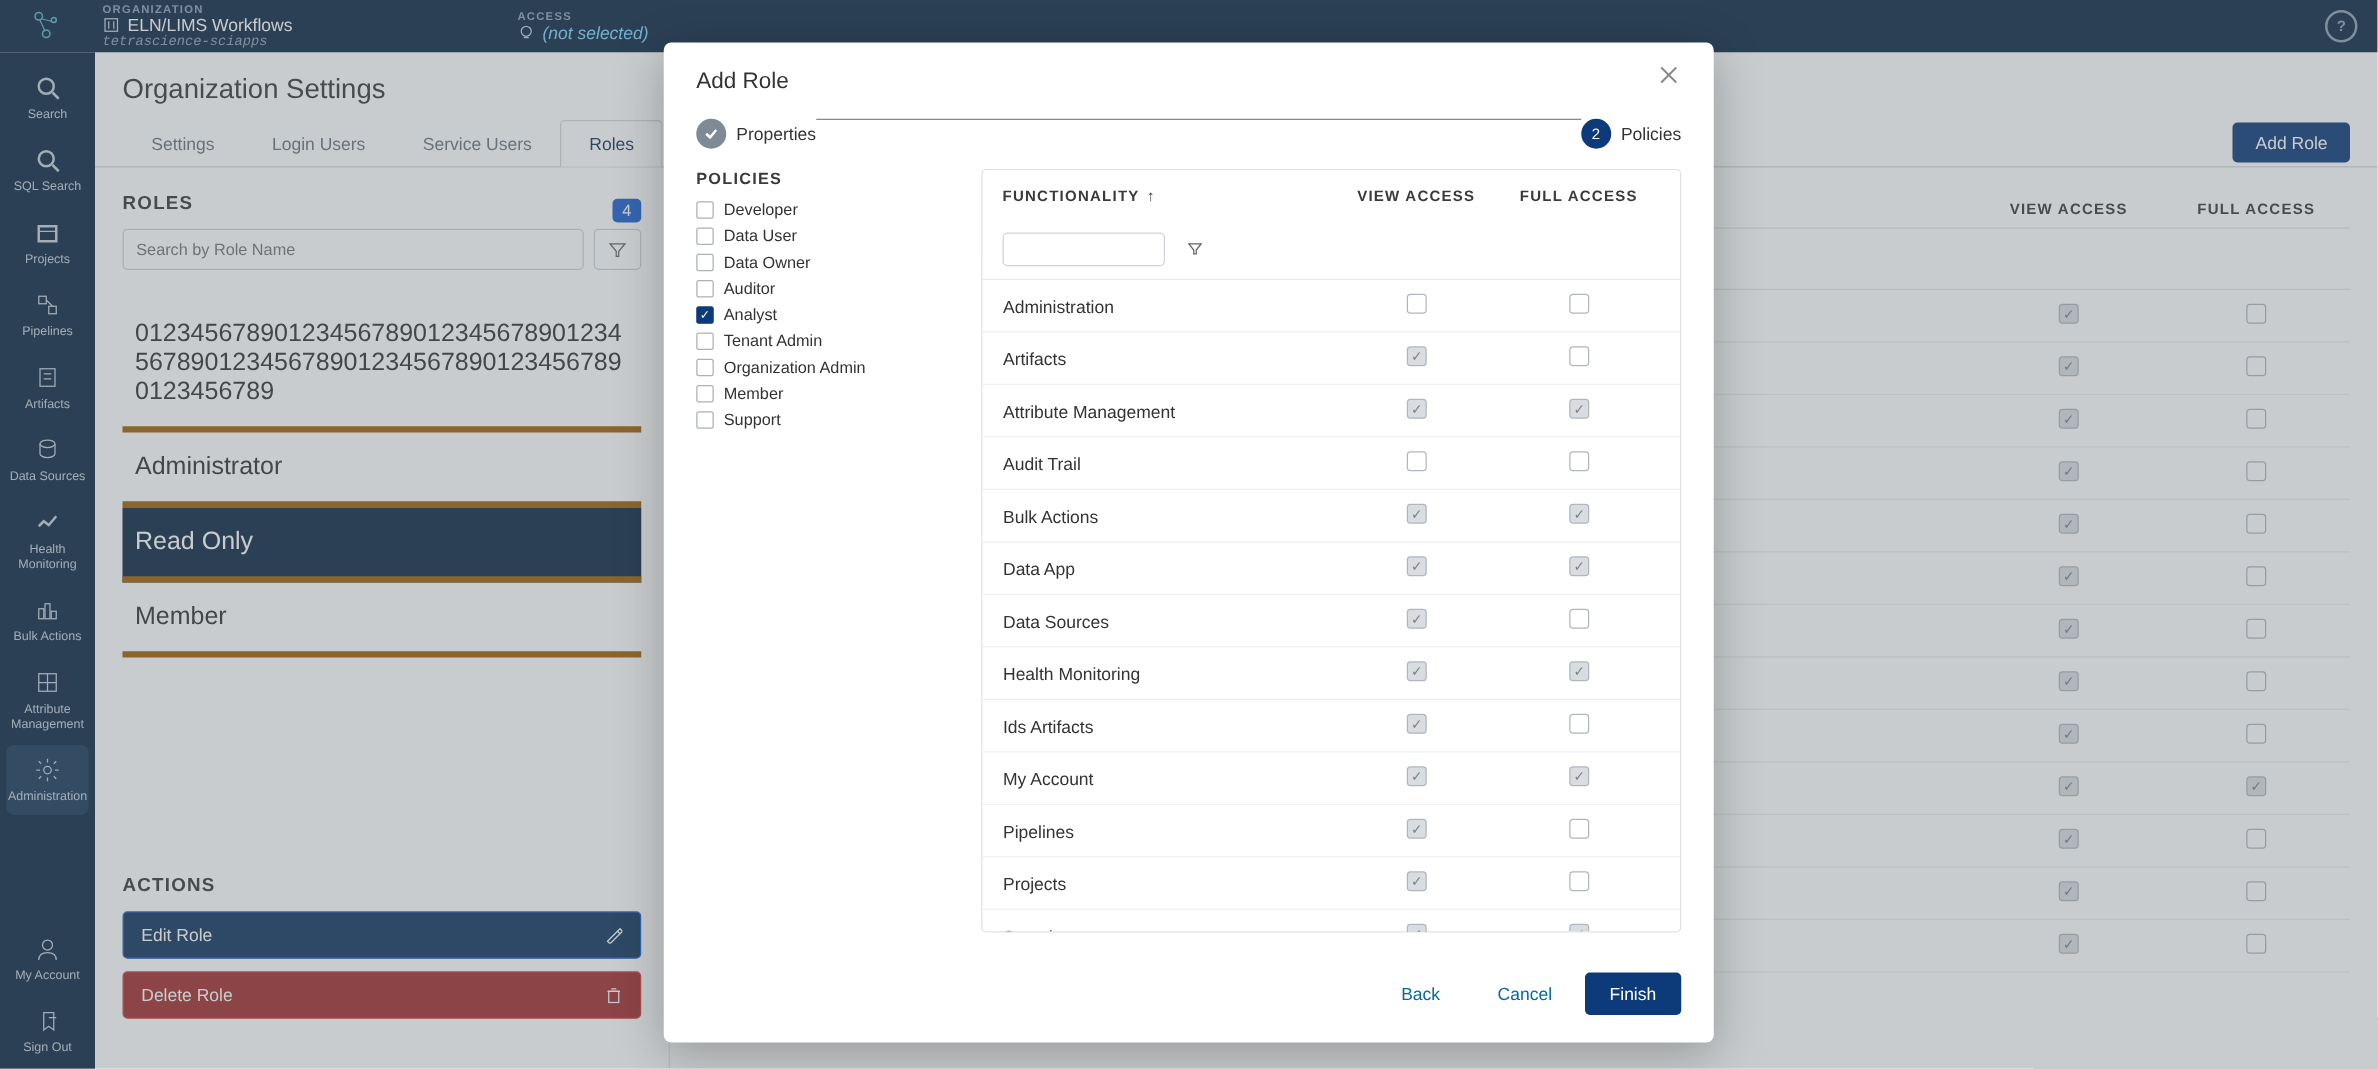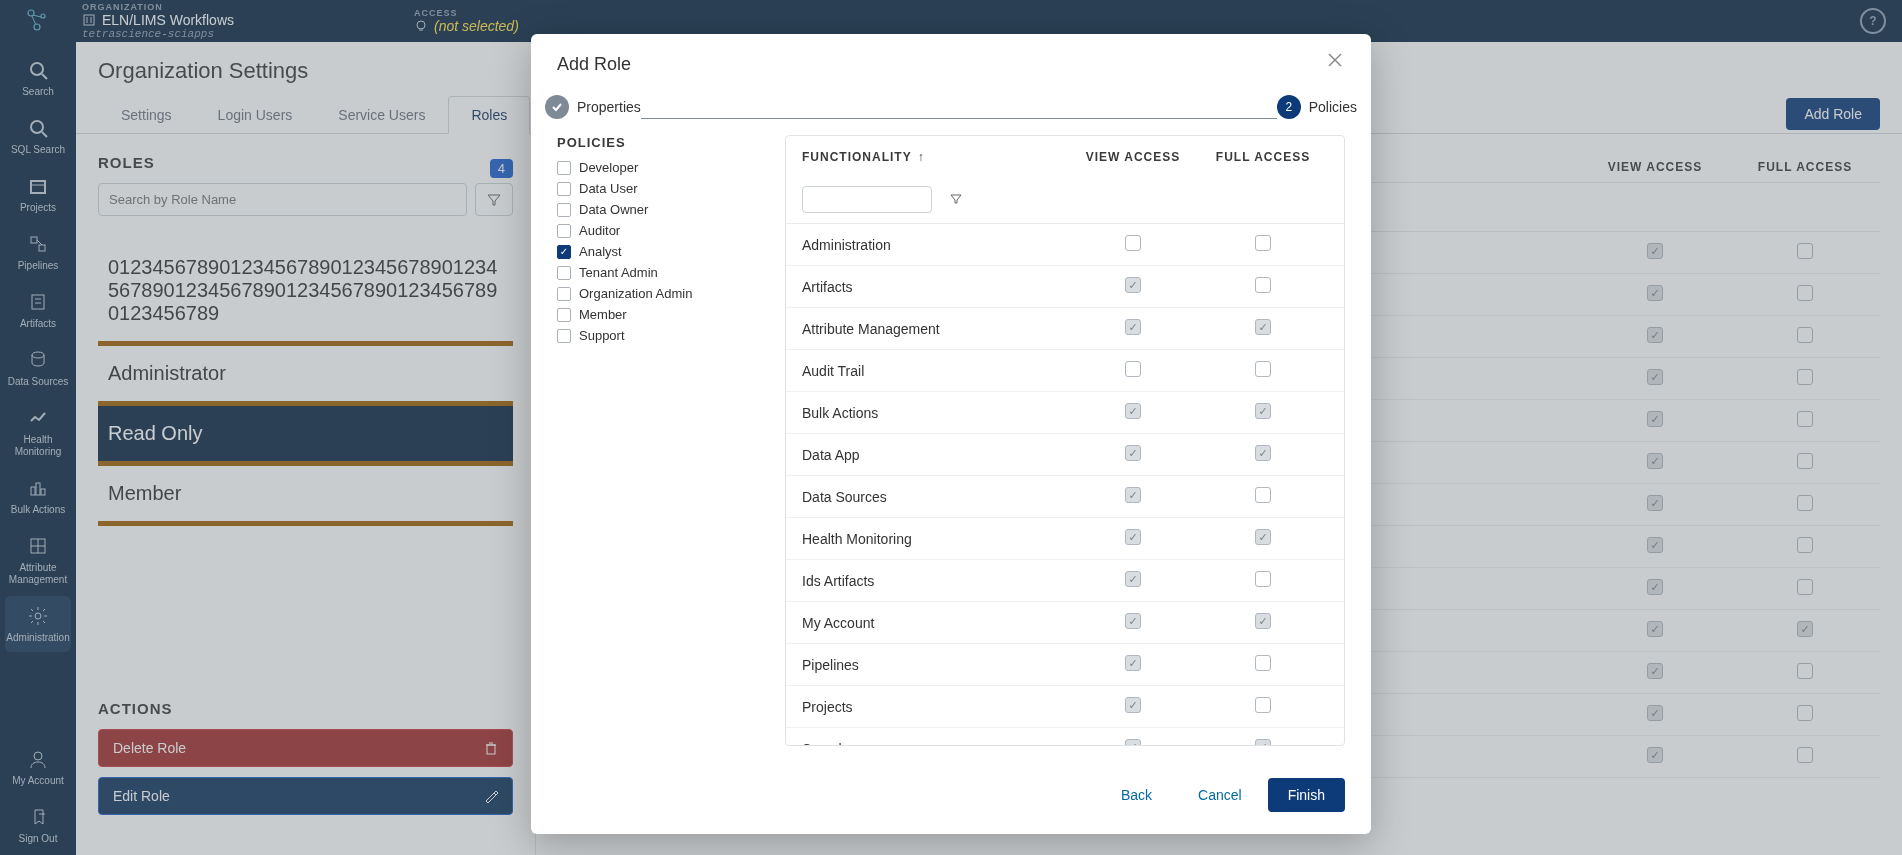--- a/index.html
+++ b/index.html
@@ -62,21 +62,21 @@
 .chk { display:inline-block; width:16px; height:16px; border:1px solid #b0b7be; border-radius:3px; position:relative; }
 .chk.on { background:#d9dde1; }
 .chk.on::after { content:"✓"; position:absolute; inset:0; display:flex; align-items:center; justify-content:center; font-size:11px; color:#7a828a; }
 
 
 .scrim { position:absolute; inset:0; background:rgba(100,108,116,0.35); display:flex; align-items:flex-start; justify-content:center; }
 .modal { background:#fff; border-radius:6px; width:840px; margin-top:34px; box-shadow:0 10px 40px rgba(0,0,0,0.25); display:flex; flex-direction:column; max-height:800px; }
 .modal-header { padding:20px 26px 10px; position:relative; }
 .modal-header h2 { font-size:18px; font-weight:500; color:#333; }
 .modal-close { position:absolute; top:18px; right:20px; width:24px; height:24px; cursor:pointer; color:#888; font-size:18px; }
-.stepper { display:flex; align-items:flex-end; gap:0; padding:10px 14px 16px; }
+.stepper { display:flex; align-items:flex-start; gap:0; padding:10px 26px 16px; }
 .step { display:flex; align-items:center; gap:8px; }
 .step .ball { width:24px; height:24px; border-radius:50%; display:flex; align-items:center; justify-content:center; font-size:12px; }
 .step.done .ball { background:#7e8a96; color:#fff; }
 .step.active .ball { background:#0d3b7a; color:#fff; }
 .step .lbl { font-size:14px; color:#333; }
 .step-line { flex:1; height:1px; background:#7e8a96; }
 .modal-body { display:flex; padding:0 26px 18px; gap:18px; flex:1; overflow:hidden; }
 .policies-col { width:210px; }
 .policies-col h4 { font-size:13px; letter-spacing:1px; color:#3a3a3a; margin-bottom:10px; }
 .policy-item { display:flex; align-items:center; gap:8px; font-size:13px; color:#333; margin-bottom:6px; cursor:pointer; }
@@ -131,21 +131,21 @@
     </div>
     <div class="sub">tetrascience-sciapps</div>
   </div>
   <div class="section" style="margin-left:180px;">
     <div class="lbl">ACCESS</div>
     <div class="val">
       <svg width="14" height="14">
           <circle cx="7" cy="6" r="4" fill="none" stroke="#c4d0dc"></circle>
           <line x1="5" y1="11" x2="9" y2="11" stroke="#c4d0dc"></line>
         </svg>
-      <span style="font-style:italic;color:#fde047;">(not selected)</span>
+      <span style="font-style:italic;color:#7dd3fc;">(not selected)</span>
     </div>
   </div>
   <div class="spacer"></div>
   <div class="help">?</div>
 </div>
 
 <div class="sidebar" id="sidebar">
     <div class="nav-item">
       <div class="ic">
         <svg width="22" height="22" viewBox="0 0 22 22" style="color:#c4d0dc">
@@ -287,32 +287,32 @@
         </div>
       </div>
       <div id="role-rows">
           <div class="role-row">01234567890123456789012345678901234567890123456789012345678901234567890123456789</div>
           <div class="role-row">Administrator</div>
           <div class="role-row selected">Read Only</div>
           <div class="role-row">Member</div>
         </div>
       <div class="actions-block">
         <h3>ACTIONS</h3>
+        <div class="action-btn edit">
+          <span>Edit Role</span>
+          <svg width="14" height="14">
+              <path d="M2 12 L10 4 L12 6 L4 14 Z M10 4 L12 2 L14 4 L12 6" fill="none" stroke="#fff"></path>
+            </svg>
+        </div>
         <div class="action-btn del">
           <span>Delete Role</span>
           <svg width="14" height="14">
               <rect x="3" y="4" width="8" height="9" fill="none" stroke="#fff"></rect>
               <line x1="2" y1="4" x2="12" y2="4" stroke="#fff"></line>
               <line x1="5" y1="2" x2="9" y2="2" stroke="#fff"></line>
-            </svg>
-        </div>
-        <div class="action-btn edit">
-          <span>Edit Role</span>
-          <svg width="14" height="14">
-              <path d="M2 12 L10 4 L12 6 L4 14 Z M10 4 L12 2 L14 4 L12 6" fill="none" stroke="#fff"></path>
             </svg>
         </div>
       </div>
     </div>
 
     <div class="right-panel">
       <div class="func-header">
         <div class="c1">
             <span>FUNCTIONALITY</span>
             <span class="arrow-up"></span>

